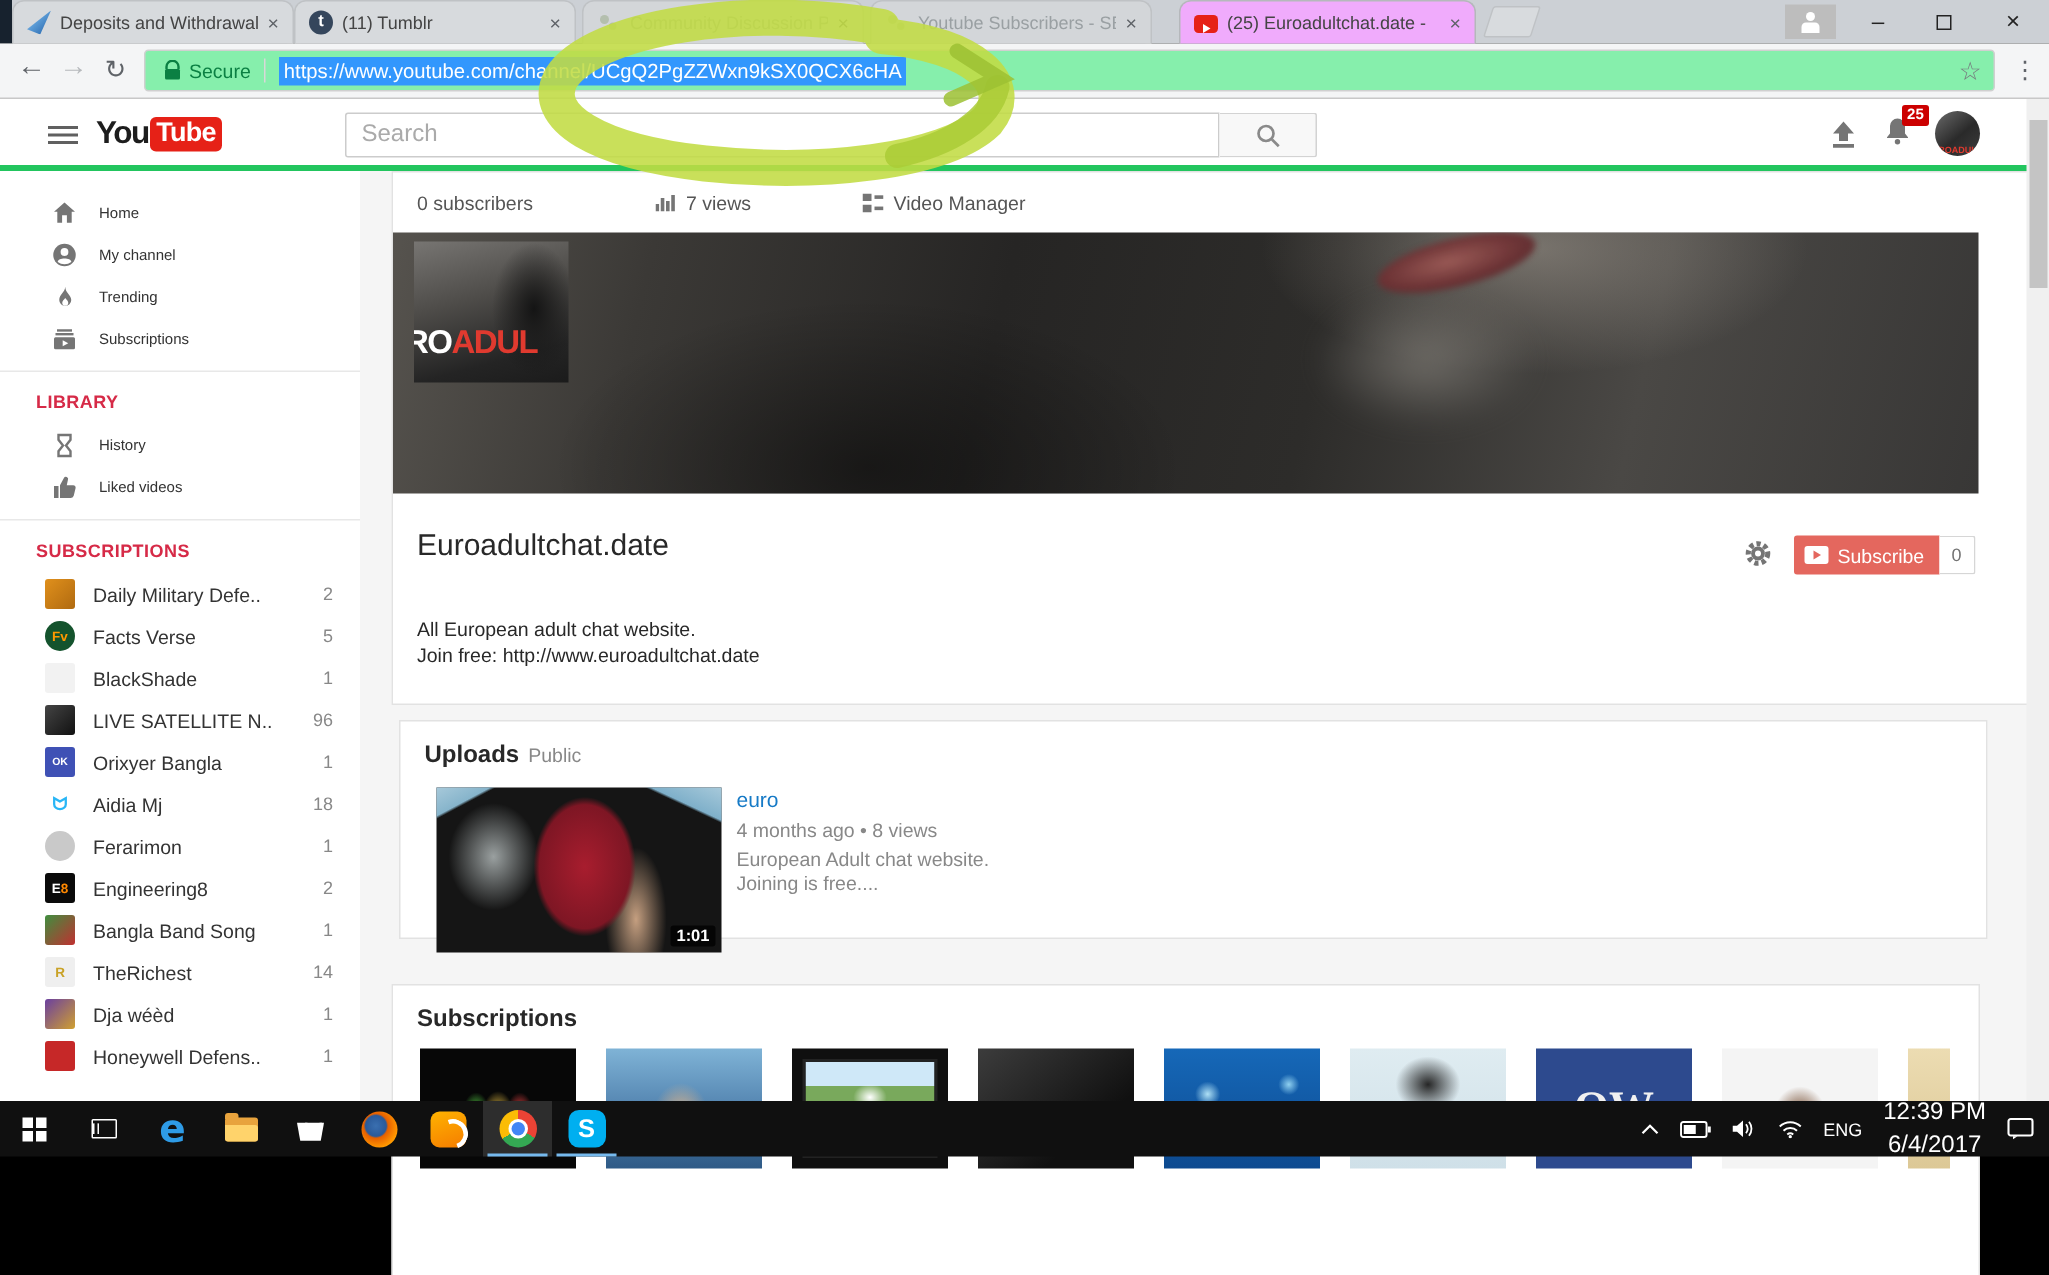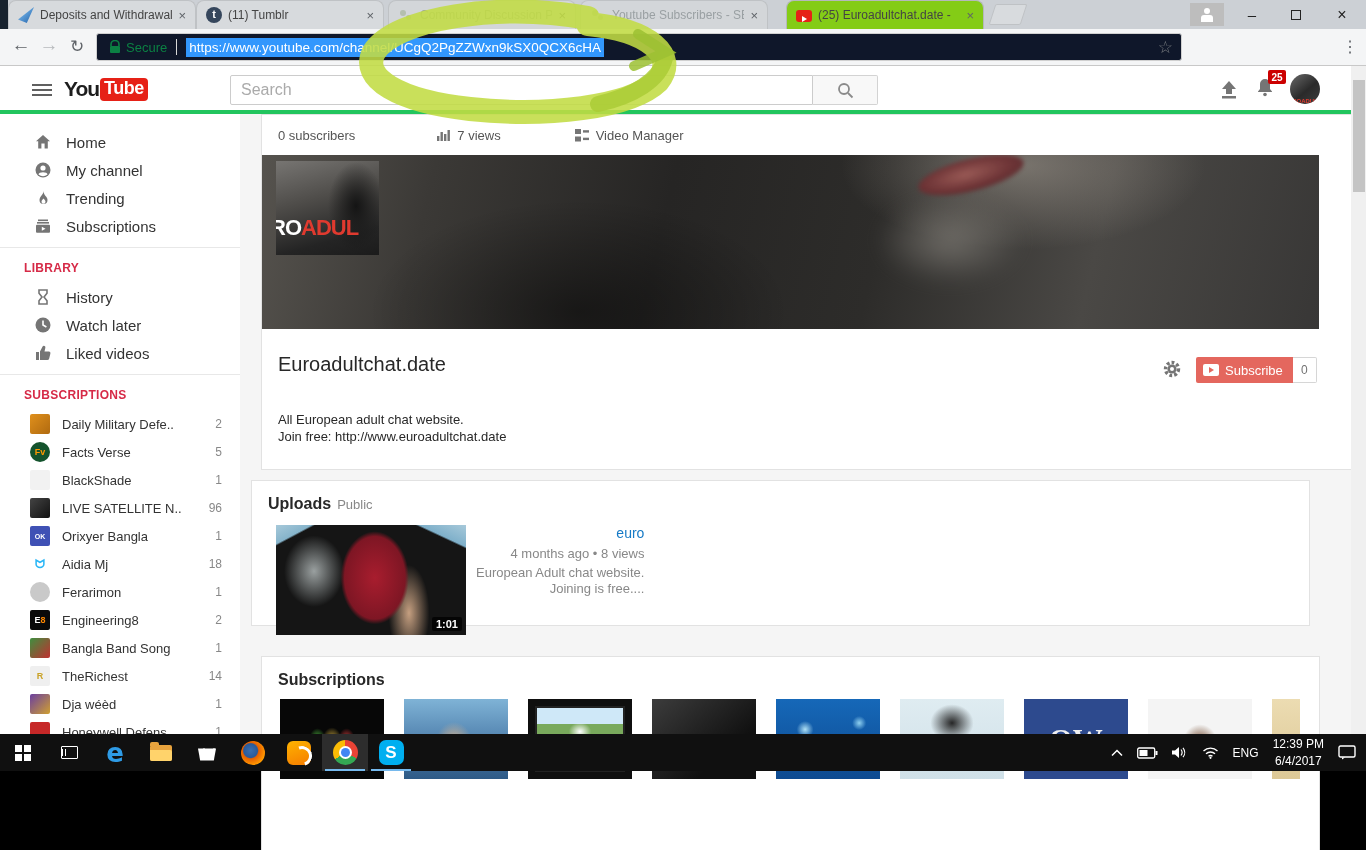--- a/index.html
+++ b/index.html
@@ -8,21 +8,21 @@
   .screen { position:relative; width:1366px; height:850px; overflow:hidden; background:#000; }
 
   
   .tabstrip { position:absolute; left:0; top:0; width:1366px; height:29px; background:#ccd0d5; }
   .frame-sliver { position:absolute; left:0; top:0; width:8px; height:29px; background:#17222e; }
   .tab { position:absolute; top:0; height:29px; display:flex; align-items:center; gap:6px; padding:0 9px;
          border-radius:8px 8px 0 0; background:#d7dadd; border:1px solid #bfc2c5; border-bottom:none; }
   .tab .t-title { font-size:12px; color:#444; white-space:nowrap; overflow:hidden; flex:1; }
   .tab.faded { background:#d3d6d9; }
   .tab.faded .t-title { color:#9aa0a3; }
-  .tab.active { background:#84cc16; border-color:#b5b8bb; z-index:3;align-items:center; }
+  .tab.active { background:#f0abfc; border-color:#b5b8bb; z-index:3;align-items:center; }
   .tab-close { font-size:13px; color:#5f6368; line-height:1; cursor:default; }
   .fav { width:16px; height:16px; flex:none; position:relative; }
   .fav-swoosh { background:linear-gradient(135deg,#bfe0f5 0%,#5b9bd5 45%,#1f5fa8 100%); clip-path:polygon(0 78%,100% 0,55% 100%); }
   .fav-tumblr { background:#35465c; border-radius:50%; color:#fff; font-size:11px; font-weight:bold; text-align:center; line-height:15px; }
   .fav-dots::before, .fav-dots::after { content:""; position:absolute; border-radius:50%; background:#b4bfae; }
   .fav-dots::before { width:6px; height:6px; left:2px; top:3px; }
   .fav-dots::after { width:5px; height:5px; left:8px; top:8px; }
   .fav-yt { background:#e62117; border-radius:3px; width:16px; height:12px; margin-top:2px; }
   .fav-yt::after { content:""; position:absolute; left:6px; top:6px; border-left:5px solid #fff; border-top:3px solid transparent; border-bottom:3px solid transparent; }
   .newtab { position:absolute; left:992px; top:4px; width:32px; height:21px; background:#d8dbde; border:1px solid #bfc2c5; transform:skewX(-18deg); border-radius:2px; }
@@ -34,21 +34,21 @@
   .btn-min { left:1232px; width:40px; font-size:15px; }
   .btn-max { left:1276px; width:40px; }
   .max-box { width:10px; height:10px; border:1px solid #222; }
   .btn-close { left:1320px; width:44px; font-size:16px; }
 
   .toolbar { position:absolute; left:0; top:29px; width:1366px; height:37px; background:#f4f5f6; border-bottom:1px solid #c8c8c8; }
   .nav-ic { position:absolute; top:5px; font-size:19px; color:#5f6368; width:26px; text-align:center; }
   .nav-back { left:8px; }
   .nav-fwd { left:36px; color:#b6b9bc; }
   .nav-reload { left:64px; font-size:17px; top:7px; }
-  .omnibox { position:absolute; left:96px; top:4px; width:1086px; height:28px; background:#0f172a; border:1px solid #d0d0d0; border-radius:3px; display:flex; align-items:center; padding:0 8px; }
+  .omnibox { position:absolute; left:96px; top:4px; width:1234px; height:28px; background:#86efac; border:1px solid #d0d0d0; border-radius:3px; display:flex; align-items:center; padding:0 8px; }
   .lock-ic { margin:0 5px 0 4px; }
   .secure-txt { color:#0b8043; font-size:13px; margin-right:9px; }
   .omni-sep { width:1px; height:16px; background:#d8d8d8; margin-right:9px; }
   .url-sel { background:#3297fd; color:#fff; font-size:13.5px; padding:2px 3px; white-space:nowrap; }
   .star { margin-left:auto; font-size:17px; color:#767a7e; }
   .menu-dots { position:absolute; right:8px; top:8px; font-size:16px; color:#5f6368; letter-spacing:0; }
 
   
   .yt-header { position:absolute; left:0; top:66px; width:1366px; height:48px; background:#fff; border-bottom:4px solid #22c55e; z-index:2; }
   .hamburger { position:absolute; left:32px; top:18px; width:20px; }
@@ -66,21 +66,21 @@
   .hdr-avatar { width:30px; height:30px; border-radius:50%; background:linear-gradient(140deg,#6b6b6b 0%,#2a2a2a 55%,#3d3d3d 100%); overflow:hidden; display:flex; align-items:flex-end; justify-content:center; }
   .hdr-avatar span { font-size:6px; font-weight:bold; color:#e03a2f; letter-spacing:0; }
 
   
   .page { position:absolute; left:0; top:114px; width:1366px; height:620px; background:#f5f5f5; }
   .scrollbar { position:absolute; right:0; top:66px; width:15px; height:668px; background:#f0f0f0; z-index:4; }
   .scroll-thumb { position:absolute; left:1.5px; top:14px; width:12px; height:112px; background:#c4c4c4; }
 
   .sidebar { position:absolute; left:0; top:0; width:240px; height:620px; background:#fff; padding-top:14px; }
   .side-item { height:28px; display:flex; align-items:center; padding-left:34px; gap:14px; }
-  .side-item .lbl { font-size:15px; color:#333; }
+  .side-item .lbl { font-size:10px; color:#333; }
   .side-div { height:1px; background:#e8e8e8; margin:7px 0 7px 0; }
   .side-hdr { font-size:12px; font-weight:bold; color:#d62a47; padding:6px 0 8px 24px; letter-spacing:0.3px; }
   .sub-item { height:28px; display:flex; align-items:center; padding:0 18px 0 30px; gap:12px; }
   .sub-item .lbl { font-size:13px; color:#333; white-space:nowrap; overflow:hidden; flex:1; }
   .sub-item .cnt { font-size:12px; color:#888; }
   .sub-av { width:20px; height:20px; flex:none; border-radius:2px; color:#fff; font-size:9px; font-weight:bold; display:flex; align-items:center; justify-content:center; }
   .av0{background:linear-gradient(135deg,#e0901c,#b06a10);color:#3a2;} .av1{background:#14532d;border-radius:50%;color:#f90;}
   .av2{background:#f2f2f2;color:#b22;} .av3{background:linear-gradient(135deg,#444,#111);}
   .av4{background:#3f51b5;font-size:7px;} .av5{background:#fff;color:#29b6f6;font-size:12px;}
   .av6{background:#c9c9c9;border-radius:50%;color:#888;} .av7{background:#0a0a0a;color:#fff;}
@@ -114,21 +114,21 @@
   .chan-title { position:absolute; left:16px; top:24px; font-size:20px; color:#282828; }
   .gear-wrap { position:absolute; left:900px; top:30px; }
   .subscribe { position:absolute; left:934px; top:28px; display:flex; }
   .sub-red { background:#e4675e; border-radius:2px 0 0 2px; display:flex; align-items:center; gap:6px; padding:0 10px 0 7px; height:26px; }
   .play-chip { width:16px; height:12px; background:#fff; border-radius:2px; position:relative; }
   .play-chip::after { content:""; position:absolute; left:6px; top:3px; border-left:5px solid #e4675e; border-top:3px solid transparent; border-bottom:3px solid transparent; }
   .sub-red span { color:#fff; font-size:13px; }
   .sub-count { width:24px; height:26px; background:#fff; border:1px solid #d6d6d6; border-left:none; border-radius:0 2px 2px 0; display:flex; align-items:center; justify-content:center; font-size:12px; color:#737373; }
   .desc { position:absolute; left:16px; top:296px; font-size:13px; color:#282828; line-height:17px; }
 
-  .card-uploads { left:251px; top:366px; width:1059px; height:146px;text-align:right; }
+  .card-uploads { left:266px; top:366px; width:1059px; height:146px; }
   .sec-hdr { position:absolute; left:16px; top:14px; font-size:16px; font-weight:bold; color:#282828; }
   .sec-sub { font-size:13px; font-weight:normal; color:#888; margin-left:6px; }
   .vid-thumb { position:absolute; left:24px; top:44px; width:190px; height:110px;
       background:
         radial-gradient(55px 75px at 52% 48%, #a81d2e 0%, #7e1624 55%, rgba(0,0,0,0) 62%),
         radial-gradient(34px 80px at 70% 80%, #c59f80 0%, rgba(0,0,0,0) 60%),
         radial-gradient(46px 55px at 20% 42%, #9aa0a0 0%, rgba(0,0,0,0) 65%),
         linear-gradient(205deg, #a7c9da 0%, #7fb0ca 11%, rgba(0,0,0,0) 12%),
         linear-gradient(152deg, #a7c9da 0%, #86b4cb 9%, rgba(0,0,0,0) 10%),
         #151515; }
@@ -172,21 +172,21 @@
   .firefox { width:24px; height:24px; border-radius:50%; background:radial-gradient(circle at 40% 40%, #3a6fb0 0%, #2a5a9a 34%, #e66000 40%, #ff9500 70%, #ffcb00 100%); }
   .ucb { width:24px; height:24px; border-radius:6px; background:linear-gradient(160deg,#ffb300,#f57c00); position:relative; }
   .ucb::after { content:""; position:absolute; left:5px; top:5px; width:14px; height:14px; border-radius:50% 50% 50% 0; border:3px solid #fff; border-left-color:transparent; border-bottom-color:transparent; transform:rotate(25deg); }
   .chrome-ic { width:25px; height:25px; border-radius:50%; background:conic-gradient(#ea4335 0 33%, #34a853 33% 66%, #fbbc05 66% 100%); position:relative; }
   .chrome-ic::before { content:""; position:absolute; left:6px; top:6px; width:13px; height:13px; border-radius:50%; background:#fff; }
   .chrome-ic::after { content:""; position:absolute; left:8px; top:8px; width:9px; height:9px; border-radius:50%; background:#4286f5; }
   .skype-ic { width:25px; height:25px; border-radius:7px; background:#00aff0; color:#fff; font-weight:bold; font-size:17px; display:flex; align-items:center; justify-content:center; }
   .tray { margin-left:auto; display:flex; align-items:center; gap:14px; padding-right:10px; }
   .tray svg { display:block; }
   .tray-lang { color:#fff; font-size:12px; }
-  .tray-clock { color:#fff; font-size:12px; text-align:center; line-height:1.35; }
+  .tray-clock { color:#fff; font-size:16px; text-align:center; line-height:1.35; }
 
   .annot { position:absolute; left:0; top:0; z-index:50; pointer-events:none; }
 </style>
 </head>
 <body>
 
 <div class="screen">
 
   <div class="tabstrip">
     <div class="frame-sliver"></div>
@@ -321,27 +321,20 @@
       </div>
 
       <div class="side-div"></div>
       <div class="side-hdr">LIBRARY</div>
 
       <div class="side-item">
         <svg width="18" height="18" viewBox="0 0 18 18">
             <path d="M5 2 h8 v3.2 l-3 3.8 3 3.8 V16 H5 v-3.2 l3-3.8 -3-3.8 z" fill="none" stroke="#757575" stroke-width="1.6"></path>
           </svg>
         <span class="lbl">History</span>
-      </div>
-      <div class="side-item">
-        <svg width="18" height="18" viewBox="0 0 18 18">
-            <circle cx="9" cy="9" r="7.5" fill="#757575"></circle>
-            <path d="M9 4.5 V9 l3.4 2" stroke="#fff" stroke-width="1.6" fill="none"></path>
-          </svg>
-        <span class="lbl">Watch later</span>
       </div>
       <div class="side-item">
         <svg width="18" height="18" viewBox="0 0 18 18">
             <path d="M2 8 h3 v8 H2 z M6 16 h7.2 a2 2 0 0 0 2-1.6 l1.2-5 A1.6 1.6 0 0 0 14.8 7.5 H10.5 l0.8-3.6 A1.5 1.5 0 0 0 8.6 2.6 L6 7.5 z" fill="#757575"></path>
           </svg>
         <span class="lbl">Liked videos</span>
       </div>
 
       <div class="side-div"></div>
       <div class="side-hdr">SUBSCRIPTIONS</div>

